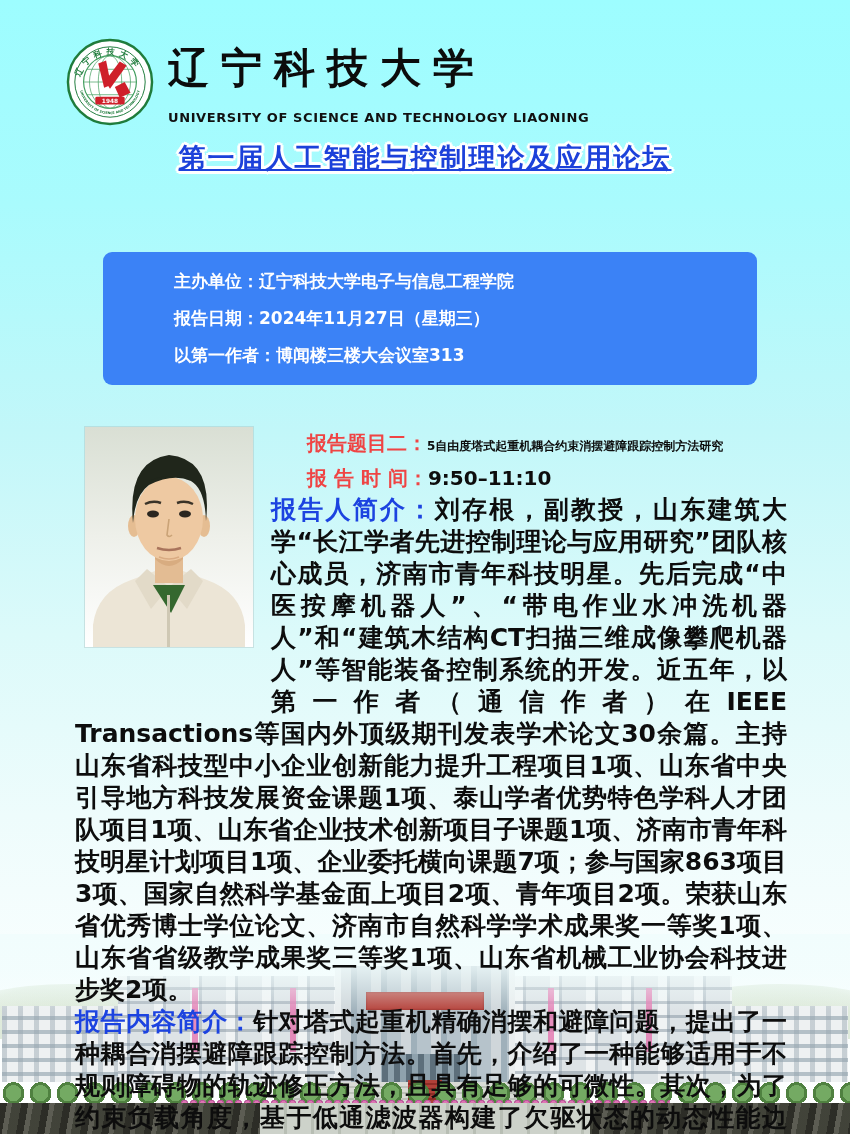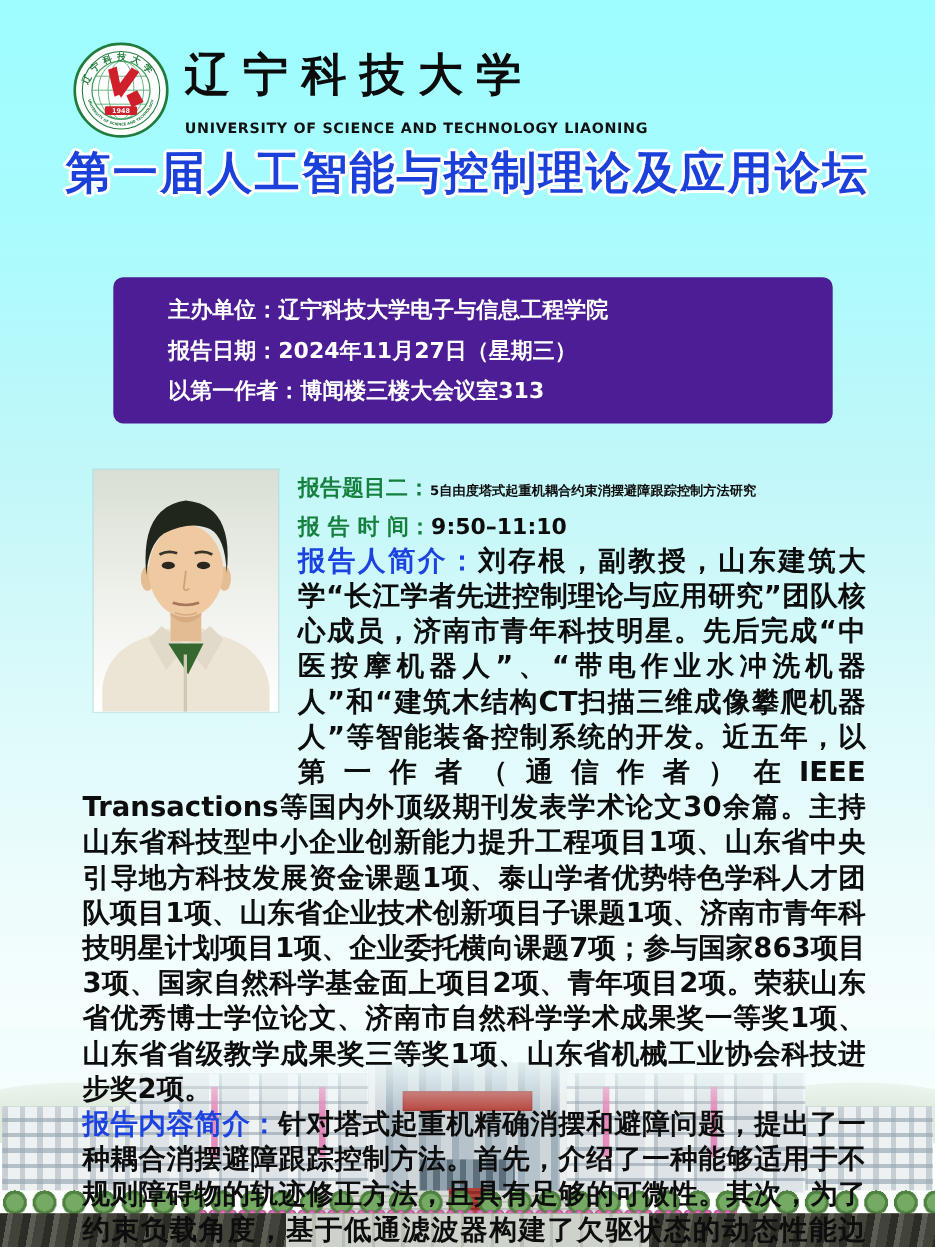--- a/index.html
+++ b/index.html
@@ -16,41 +16,42 @@
   .header { position: absolute; top: 38px; left: 66px; display: flex; align-items: center; z-index: 3; }
   .logo { width: 88px; height: 88px; flex: 0 0 88px; }
   .name-block { margin-left: 14px; padding-top: 6px; }
   .univ-cn { font-size: 41px; font-weight: 900; color: #0c0c0c; letter-spacing: 12px; line-height: 44px; white-space: nowrap; }
   .univ-en { font-size: 13px; font-weight: 700; color: #111; letter-spacing: 0.6px; margin-top: 20px; white-space: nowrap; }
 
   
   .main-title {
     position: absolute; top: 132px; left: 0; width: 850px; z-index: 3;
     text-align: center; color: #1c41da; font-weight: 900;
-    font-size: 41px; line-height: 51px; letter-spacing: 2px;
+    font-size: 27px; line-height: 51px; letter-spacing: 2px;
     text-shadow: -2px -2px 0 #fff, 2px -2px 0 #fff, -2px 2px 0 #fff, 2px 2px 0 #fff,
                  0 -3px 0 #fff, 0 3px 0 #fff, -3px 0 0 #fff, 3px 0 0 #fff;
+    text-decoration: underline;
   }
 
   
   .info-box {
     position: absolute; left: 103px; top: 252px; width: 654px; height: 133px; z-index: 3;
-    background: #4c1d95; border-radius: 9px;
-    color: #ffffff; font-weight: 700; font-size: 20px; line-height: 37px;
-    padding: 11px 0 0 50px;
+    background: #3b82f6; border-radius: 9px;
+    color: #ffffff; font-weight: 700; font-size: 17px; line-height: 37px;
+    padding: 11px 0 0 71px;
   }
   .info-row { white-space: nowrap; }
 
   
   .content { position: absolute; left: 75px; top: 427px; width: 712px; z-index: 2; }
   .photo-float { float: left; width: 196px; height: 285px; padding: 0 18px 0 10px; }
   .speaker-photo { width: 168px; height: 220px; display: block; box-shadow: 0 0 0 1px rgba(160,180,180,.35); }
 
   .talk-line { font-size: 20px; line-height: 32px; font-weight: 700; color: #0d0d0d; white-space: nowrap; }
-  .talk-line .lbl { color: #15803d; }
+  .talk-line .lbl { color: #ef4444; margin-left: 36px; }
   .talk-line .val-sm { font-size: 12px; letter-spacing: 0; }
   .bio, .abstract { font-size: 25px; line-height: 32px; font-weight: 700; color: #0d0d0d; text-align: justify; }
   .bio .lbl, .abstract .lbl { color: #1c43e0; }
 
   
   .campus { position: absolute; left: 0; bottom: 0; width: 850px; height: 200px; z-index: 0; }
   .hill { position: absolute; bottom: 95px; width: 220px; height: 55px; border-radius: 50% 50% 0 0;
           background: radial-gradient(ellipse at 50% 100%, #b9cfae 0%, #cfdfc6 70%, rgba(220,235,215,0) 100%); opacity: .55; }
   .hill.left { left: -40px; } .hill.right { right: -40px; }
   .wing {

